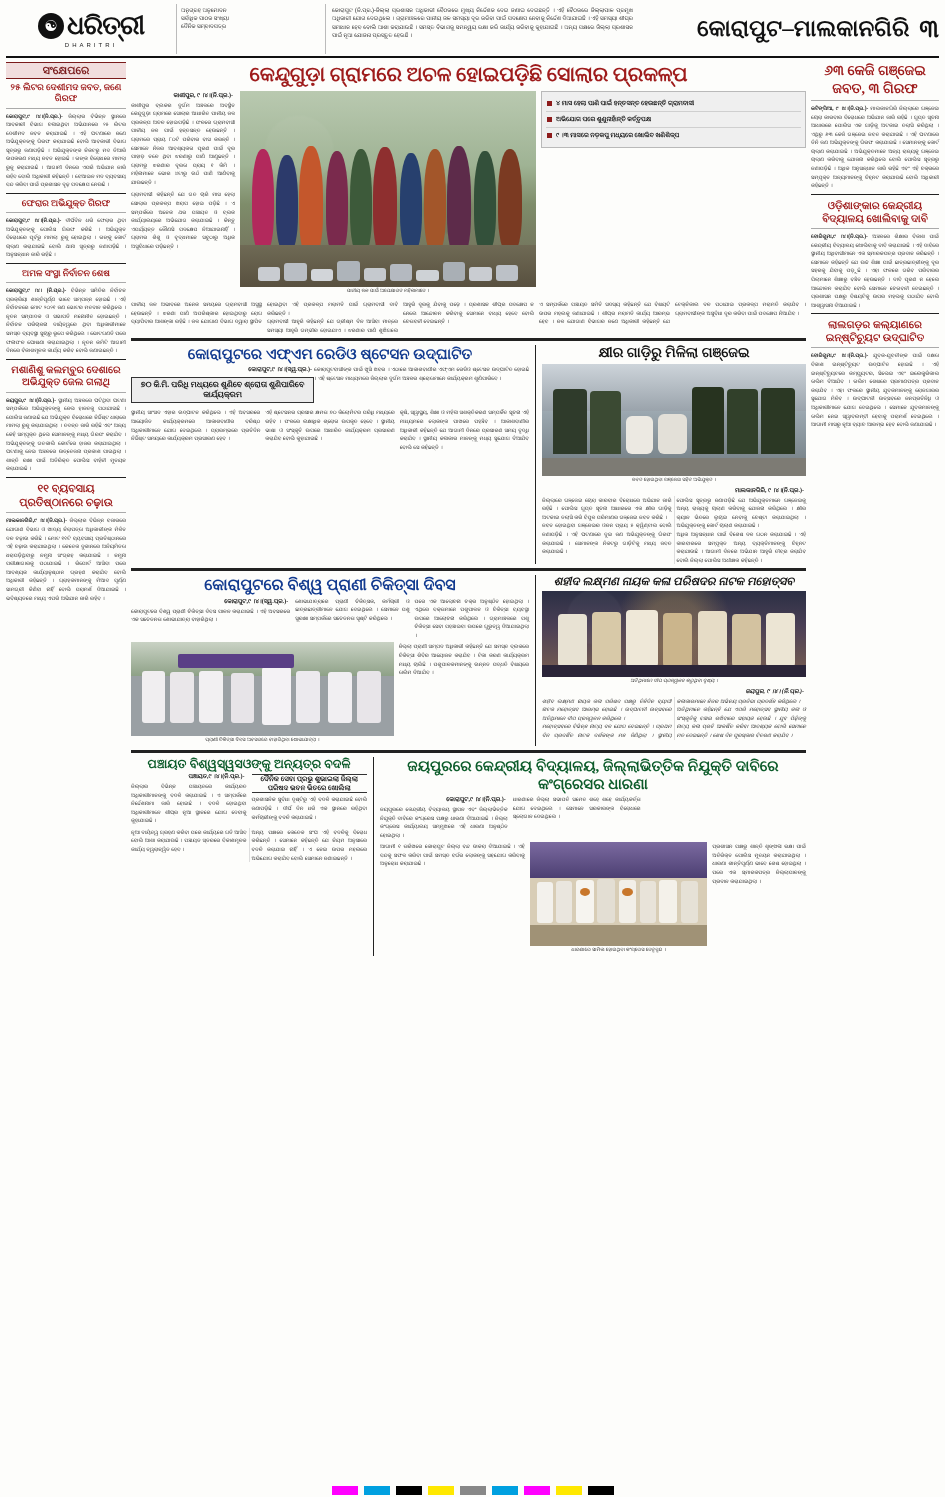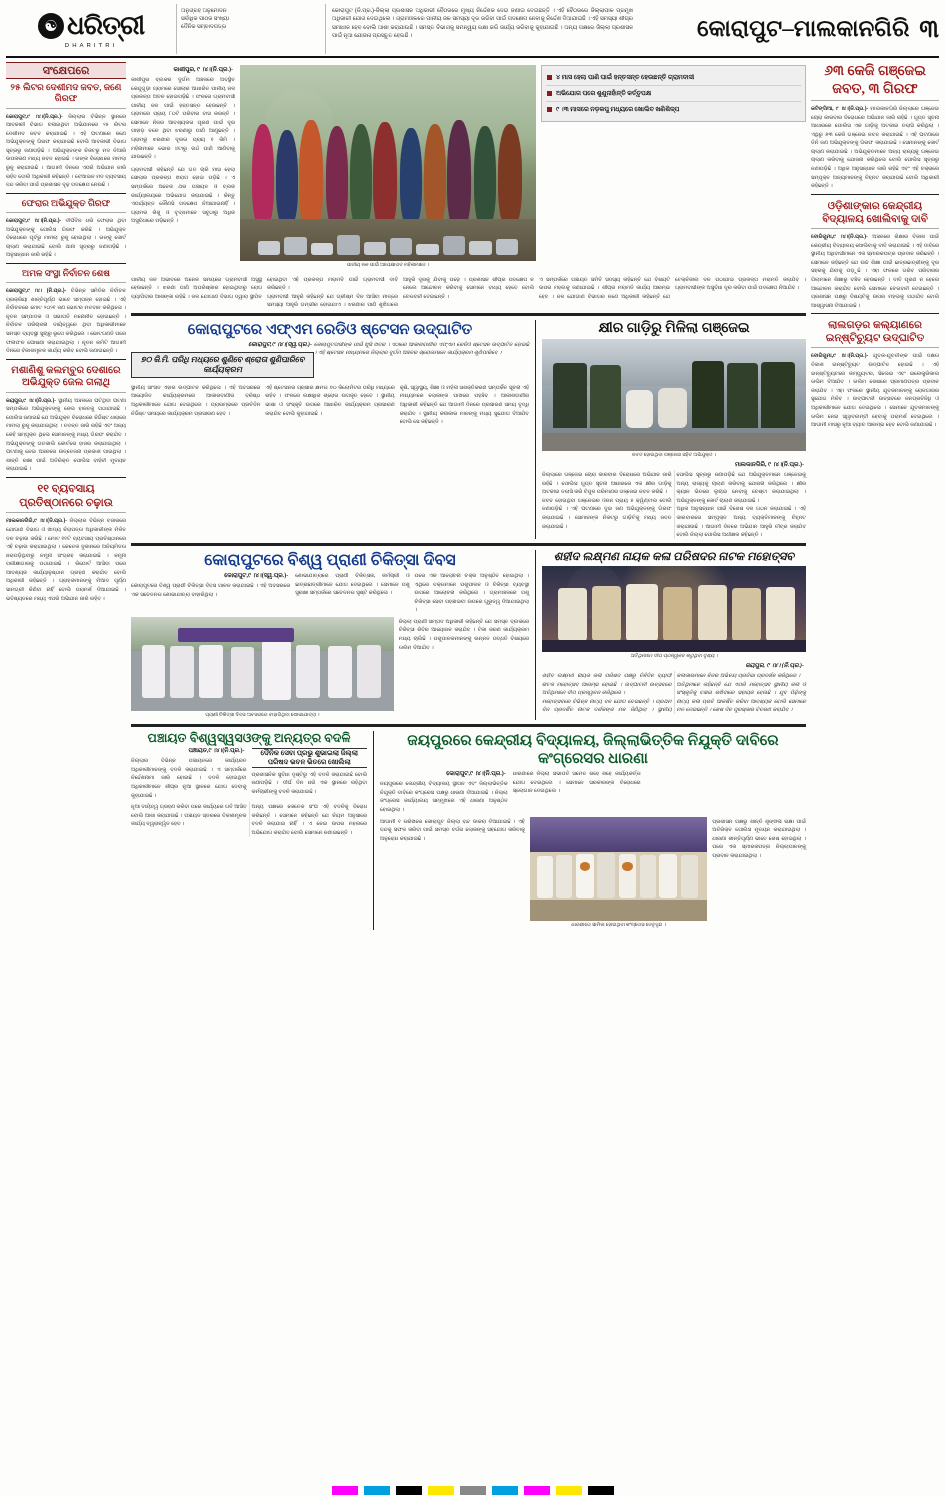--- a/index.html
+++ b/index.html
@@ -149,20 +149,21 @@
       <div>
         <div class="hl-red oriya" style="font-size:11px;">୧୧ ବ୍ୟବସାୟ ପ୍ରତିଷ୍ଠାନରେ ଚଢ଼ାଉ</div>
         <div class="sep-thin"></div>
         <div class="body-text oriya"><b>ମାଲକାନଗିରି,୯ ।୪।(ନି.ପ୍ର.)-</b> <span>ଜିଲ୍ଲାର ବିଭିନ୍ନ ବଜାରରେ ଯୋଗାଣ ବିଭାଗ ଓ ଖାଦ୍ୟ ନିରାପତ୍ତା ଅଧିକାରୀଙ୍କ ମିଳିତ ଦଳ ଚଢ଼ାଉ କରିଛି । ମୋଟ ୧୧ଟି ବ୍ୟବସାୟ ପ୍ରତିଷ୍ଠାନରେ ଏହି ଚଢ଼ାଉ କରାଯାଇଥିଲା । କେତେକ ଦୁକାନରେ ଅନିୟମିତତା ଧରାପଡ଼ିଥିବାରୁ ନମୁନା ସଂଗ୍ରହ କରାଯାଇଛି । ନମୁନା ପରୀକ୍ଷାଗାରକୁ ପଠାଯାଇଛି । ରିପୋର୍ଟ ଆସିବା ପରେ ଆବଶ୍ୟକ କାର୍ଯ୍ୟାନୁଷ୍ଠାନ ଗ୍ରହଣ କରାଯିବ ବୋଲି ଅଧିକାରୀ କହିଛନ୍ତି । ଗ୍ରାହକମାନଙ୍କୁ ମିଆଦ ପୂର୍ଣ୍ଣ ସାମଗ୍ରୀ କିଣିବା ନାହିଁ ବୋଲି ପରାମର୍ଶ ଦିଆଯାଇଛି । ଭବିଷ୍ୟତରେ ମଧ୍ୟ ଏପରି ଅଭିଯାନ ଜାରି ରହିବ ।</span></div>
       </div>
     </div>
 
     <div class="col c-main">
 
       <div>
+        <div class="hl-red oriya" style="font-size:20.5px; letter-spacing:-0.3px;">କେନ୍ଦୁଗୁଡ଼ା ଗ୍ରାମରେ ଅଚଳ ହୋଇପଡ଼ିଛି ସୋଲାର ପ୍ରକଳ୍ପ</div>
         <div style="display:flex; gap:5px; margin-top:3px;">
 
           <div style="width:104px;">
             <div class="dateline oriya">କାଶୀପୁର, ୯ ।୪।(ନି.ପ୍ର.)-</div>
             <div class="body-text oriya">କାଶୀପୁର ବ୍ଲକର ଦୁର୍ଗମ ଅଞ୍ଚଳରେ ଅବସ୍ଥିତ କେନ୍ଦୁଗୁଡ଼ା ଗ୍ରାମରେ ସୋଲାର ଆଧାରିତ ପାନୀୟ ଜଳ ପ୍ରକଳ୍ପ ଅଚଳ ହୋଇପଡ଼ିଛି । ଫଳରେ ଗ୍ରାମବାସୀ ପାନୀୟ ଜଳ ପାଇଁ ହନ୍ତସନ୍ତ ହେଉଛନ୍ତି । ଗ୍ରାମରେ ପ୍ରାୟ ୮୦ଟି ପରିବାର ବାସ କରନ୍ତି । ସେମାନେ ନିଜର ଆବଶ୍ୟକତା ପୂରଣ ପାଇଁ ଦୂର ପାହାଡ଼ ତଳେ ଥିବା ଝରଣାରୁ ପାଣି ଆଣୁଛନ୍ତି । ଗ୍ରାମରୁ ଝରଣାର ଦୂରତା ପ୍ରାୟ ୧ କିମି । ମହିଳାମାନେ ଭୋର ୪ଟାରୁ ଉଠି ପାଣି ଆଣିବାକୁ ଯାଉଛନ୍ତି ।</div>
             <div class="body-text oriya" style="margin-top:4px;">ଗ୍ରାମବାସୀ କହିଛନ୍ତି ଯେ ଗତ ଚାରି ମାସ ହେଲା ସୋଲାର ପ୍ରକଳ୍ପ ଖରାପ ହୋଇ ପଡ଼ିଛି । ଏ ସମ୍ପର୍କରେ ଅନେକ ଥର ପଞ୍ଚାୟତ ଓ ବ୍ଲକ କାର୍ଯ୍ୟାଲୟରେ ଅଭିଯୋଗ କରାଯାଇଛି । କିନ୍ତୁ ଏପର୍ଯ୍ୟନ୍ତ କୌଣସି ପଦକ୍ଷେପ ନିଆଯାଇନାହିଁ । ଗ୍ରାମର ଶିଶୁ ଓ ବୃଦ୍ଧମାନେ ସବୁଠାରୁ ଅଧିକ ଅସୁବିଧାରେ ପଡ଼ିଛନ୍ତି ।</div>
           </div>
 
           <div style="width:296px;">
             <div class="photo ph-grad1" style="height:196px;">
@@ -218,21 +219,21 @@
           <div class="body-text oriya">ଗ୍ରାମବାସୀ ଆହୁରି କହିଛନ୍ତି ଯେ ଗ୍ରୀଷ୍ମ ଦିନ ଆସିବା ମାତ୍ରେ ସମସ୍ୟା ଆହୁରି ଗମ୍ଭୀର ହୋଇଯାଏ । ଝରଣାର ପାଣି ଶୁଖିଗଲେ ଆହୁରି ଦୂରକୁ ଯିବାକୁ ପଡ଼େ । ପ୍ରଶାସନ ଶୀଘ୍ର ପଦକ୍ଷେପ ନ ନେଲେ ଆନ୍ଦୋଳନ କରିବାକୁ ସେମାନେ ବାଧ୍ୟ ହେବେ ବୋଲି ଚେତାବନୀ ଦେଇଛନ୍ତି ।</div>
           <div class="body-text oriya">ଏ ସମ୍ପର୍କରେ ପଞ୍ଚାୟତ ସମିତି ସଦସ୍ୟ କହିଛନ୍ତି ଯେ ବିଷୟଟି ଉପର ମହଲକୁ ଜଣାଯାଇଛି । ଶୀଘ୍ର ମରାମତି କାର୍ଯ୍ୟ ଆରମ୍ଭ ହେବ । ଜଳ ଯୋଗାଣ ବିଭାଗର ଜଣେ ଅଧିକାରୀ କହିଛନ୍ତି ଯେ ଟେକ୍ନିକାଲ ଦଳ ପଠାଯାଇ ପ୍ରକଳ୍ପ ମରାମତି କରାଯିବ । ଗ୍ରାମବାସୀଙ୍କ ଅସୁବିଧା ଦୂର କରିବା ପାଇଁ ପଦକ୍ଷେପ ନିଆଯିବ ।</div>
         </div>
       </div>
 
       <div class="hr-dbl"></div>
 
       <div style="display:flex; gap:6px;">
         <div style="width:60%; border-right:1px solid #222; padding-right:6px;">
           <div class="hl-blue oriya" style="font-size:15px;">କୋରାପୁଟରେ ଏଫ୍ଏମ ରେଡିଓ ଷ୍ଟେସନ ଉଦ୍‌ଘାଟିତ</div>
-          <div style="display:flex; gap:0; margin-top:2px;font-style:italic;">
+          <div style="display:flex; gap:0; margin-top:2px;">
             <div style="width:46%;">
               <div class="dateline oriya">କୋରାପୁଟ,୯ ।୪।(ସ୍ୱ.ପ୍ର.)-</div>
               <div class="sub-head boxed oriya">୭୦ କି.ମି. ପରିଧି ମଧ୍ୟରେ ଶୁଣିବେ ଶ୍ରୋତା ଶୁଣିପାରିବେ କାର୍ଯ୍ୟକ୍ରମ</div>
             </div>
             <div style="flex:1;">
               <div class="body-text oriya">କୋରାପୁଟବାସୀଙ୍କ ପାଇଁ ଖୁସି ଖବର । ଏଠାରେ ଆକାଶବାଣୀର ଏଫ୍ଏମ ରେଡିଓ ଷ୍ଟେସନ ଉଦ୍‌ଘାଟିତ ହୋଇଛି । ଏହି ଷ୍ଟେସନ ମାଧ୍ୟମରେ ଜିଲ୍ଲାର ଦୁର୍ଗମ ଅଞ୍ଚଳର ଶ୍ରୋତାମାନେ କାର୍ଯ୍ୟକ୍ରମ ଶୁଣିପାରିବେ ।</div>
             </div>
           </div>
           <div class="cols3" style="margin-top:3px;">
             <div class="body-text oriya">ସ୍ଥାନୀୟ ସାଂସଦ ଏହାର ଉଦ୍‌ଘାଟନ କରିଥିଲେ । ଏହି ଅବସରରେ ଆୟୋଜିତ କାର୍ଯ୍ୟକ୍ରମରେ ଆକାଶବାଣୀର ବରିଷ୍ଠ ଅଧିକାରୀମାନେ ଯୋଗ ଦେଇଥିଲେ । ପ୍ରାରମ୍ଭରେ ପ୍ରତିଦିନ ନିର୍ଦ୍ଦିଷ୍ଟ ସମୟରେ କାର୍ଯ୍ୟକ୍ରମ ପ୍ରସାରଣ ହେବ ।</div>

